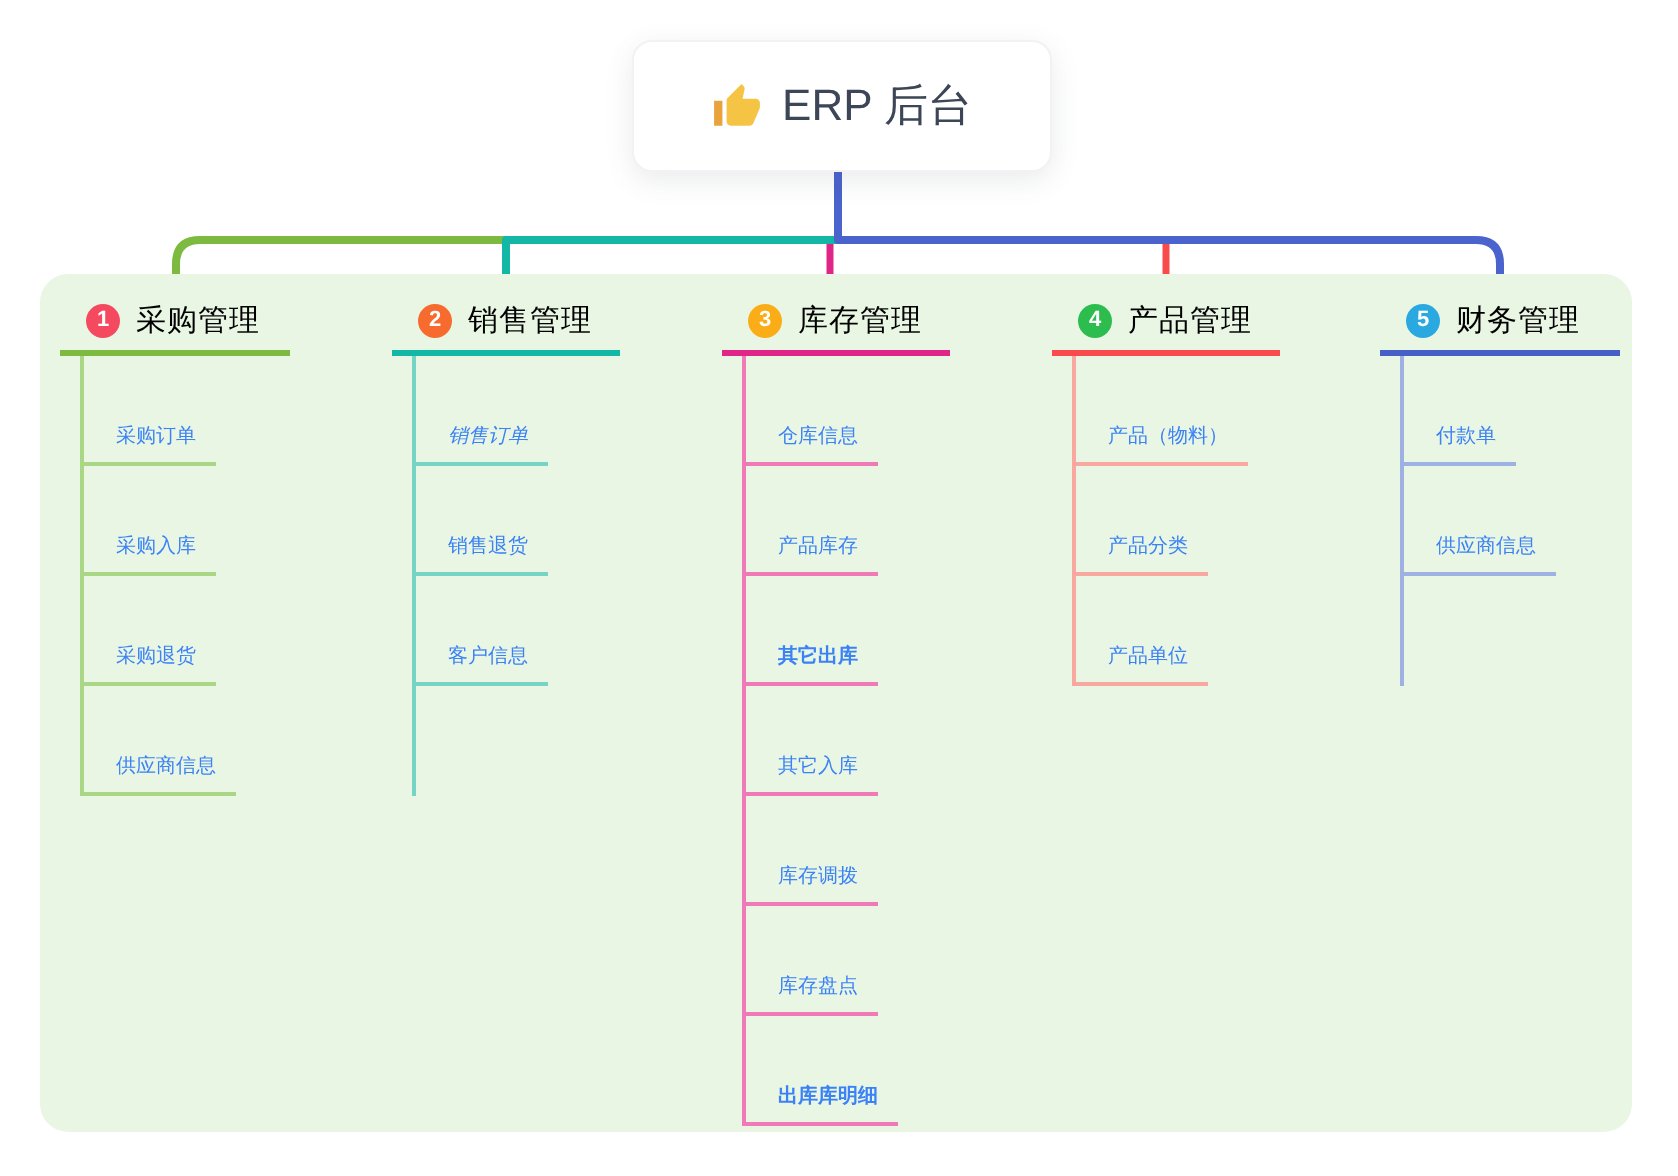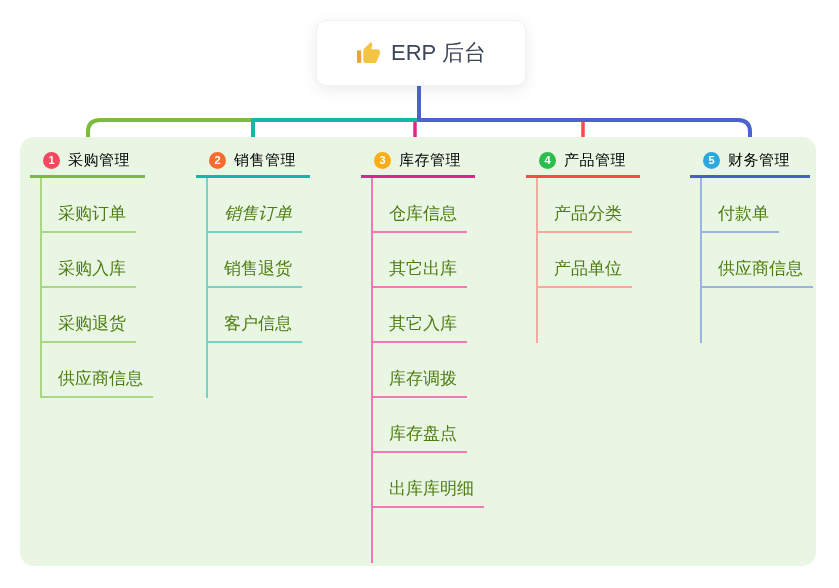--- a/index.html
+++ b/index.html
@@ -28,21 +28,21 @@
     width:17px; height:17px; border-radius:50%; flex:0 0 17px;
     color:#fff; font-size:11px; font-weight:bold; line-height:1;
     display:inline-flex; align-items:center; justify-content:center;
   }
   .cat-label { font-size:15px; color:#000000; letter-spacing:0.5px; white-space:nowrap; }
   .children { position:relative; }
   .vline { position:absolute; left:10px; top:0; width:2px; }
   .child-row { height:55px; display:flex; align-items:flex-end; }
   .child-item {
     margin-left:10px; padding:0 10px 6px 18px; border-bottom:2px solid #ccc;
-    font-size:17px; color:#4d7c0f; white-space:nowrap; cursor:default;
+    font-size:10px; color:#3b82f6; white-space:nowrap; cursor:default;
   }
 </style>
 </head>
 <body>
 
 <div class="stage">
 
   <svg class="connectors" viewBox="0 0 839 588" xmlns="http://www.w3.org/2000/svg">
       <path d="M 88 146 V 132 Q 88 120 100 120 H 253" stroke="#7cbb3f" stroke-width="4" fill="none" stroke-linejoin="round"></path>
       <path d="M 253 146 V 120 H 419" stroke="#12b7a6" stroke-width="4" fill="none" stroke-linejoin="round"></path>
@@ -105,43 +105,49 @@
         <div class="cat-header" style="border-bottom-color: rgb(224, 37, 137);">
           <span class="badge" style="background: rgb(251, 173, 24);">3</span>
           <span class="cat-label">库存管理</span>
         </div>
         <div class="children">
           <div class="vline" style="height: 385px; background: rgb(240, 122, 184);"></div>
           <div class="child-row">
             <span class="child-item" style="border-bottom-color: rgb(240, 122, 184);">仓库信息</span>
           </div>
           <div class="child-row">
-            <span class="child-item" style="border-bottom-color: rgb(240, 122, 184);">其它出库</span>
+            <span class="child-item" style="border-bottom-color: rgb(240, 122, 184);">产品库存</span>
+          </div>
+          <div class="child-row">
+            <span class="child-item" style="border-bottom-color: rgb(240, 122, 184); font-weight: bold;">其它出库</span>
           </div>
           <div class="child-row">
             <span class="child-item" style="border-bottom-color: rgb(240, 122, 184);">其它入库</span>
           </div>
           <div class="child-row">
             <span class="child-item" style="border-bottom-color: rgb(240, 122, 184);">库存调拨</span>
           </div>
           <div class="child-row">
             <span class="child-item" style="border-bottom-color: rgb(240, 122, 184);">库存盘点</span>
           </div>
           <div class="child-row">
-            <span class="child-item" style="border-bottom-color: rgb(240, 122, 184);">出库库明细</span>
+            <span class="child-item" style="border-bottom-color: rgb(240, 122, 184); font-weight: bold;">出库库明细</span>
           </div>
         </div>
       </div>
       <div class="column" style="left: 526px; top: 145px; width: 114px;">
         <div class="cat-header" style="border-bottom-color: rgb(249, 75, 75);">
           <span class="badge" style="background: rgb(45, 189, 78);">4</span>
           <span class="cat-label">产品管理</span>
         </div>
         <div class="children">
           <div class="vline" style="height: 165px; background: rgb(249, 168, 160);"></div>
+          <div class="child-row">
+            <span class="child-item" style="border-bottom-color: rgb(249, 168, 160);">产品（物料）</span>
+          </div>
           <div class="child-row">
             <span class="child-item" style="border-bottom-color: rgb(249, 168, 160); text-align: right;">产品分类</span>
           </div>
           <div class="child-row">
             <span class="child-item" style="border-bottom-color: rgb(249, 168, 160);">产品单位</span>
           </div>
         </div>
       </div>
       <div class="column" style="left: 690px; top: 145px; width: 120px;">
         <div class="cat-header" style="border-bottom-color: rgb(69, 97, 200);">

